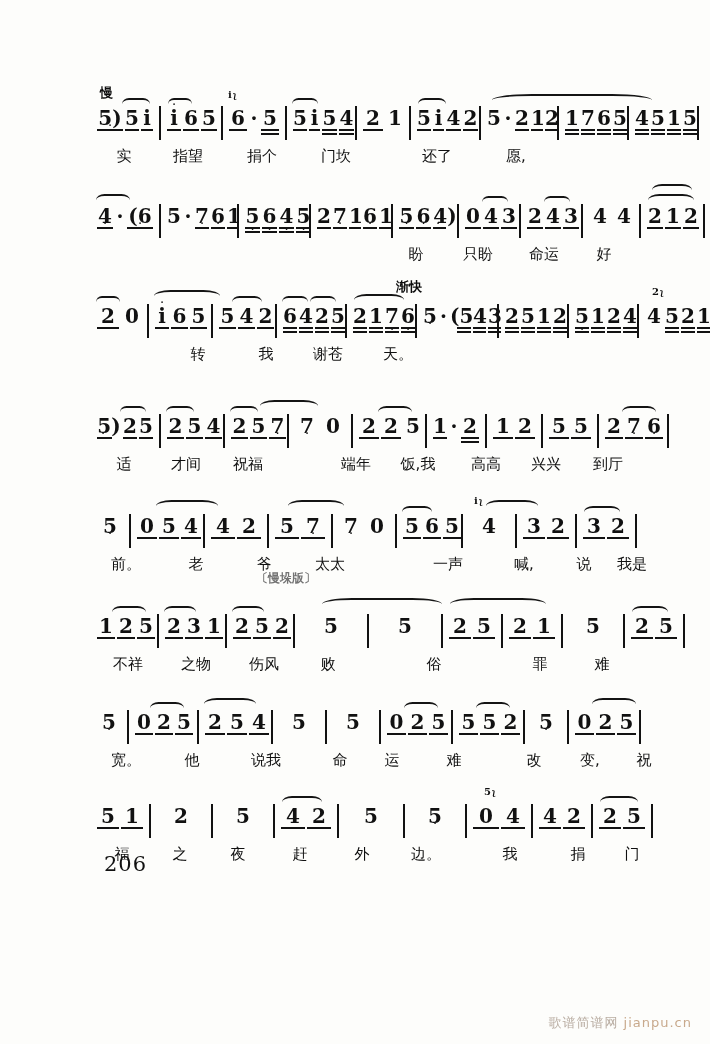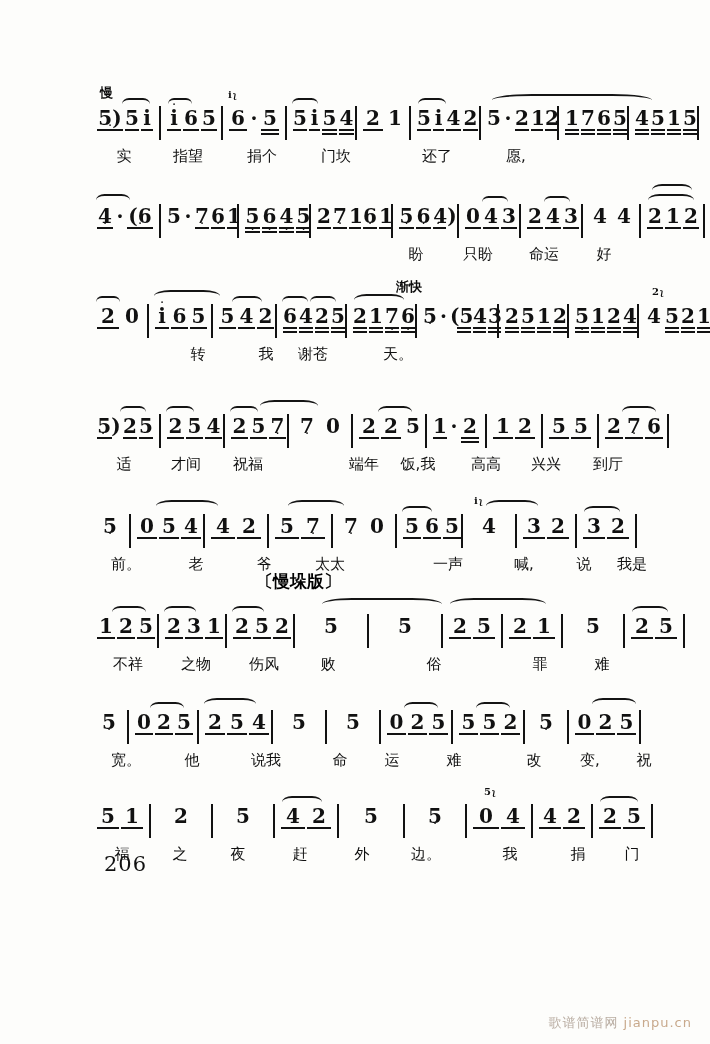--- a/index.html
+++ b/index.html
@@ -153,22 +153,22 @@
     color: #101010;
     white-space: nowrap;
     transform: translateX(-50%);
   }
 
   
   .section-label {
     position: absolute;
     font-family: "DejaVu Sans", sans-serif;
     font-weight: bold;
-    font-size: 17px;
-    color: #000000;
+    font-size: 12px;
+    color: #737373;
     white-space: nowrap;
   }
 
   .page-number {
     position: absolute;
     left: 104px;
     top: 852px;
     font-family: "DejaVu Serif", serif;
     font-size: 21px;
     font-weight: normal;
@@ -779,21 +779,21 @@
             <span class="ul u1"></span>
             <span class="ul u2"></span>
           </div>
       </div>
 
     </div>
 
     <div class="lyrics">
       <span class="lyric" style="left:102px;">转</span>
       <span class="lyric" style="left:170px;">我</span>
-      <span class="lyric" style="left:217px;">谢苍</span>
+      <span class="lyric" style="left:232px;">谢苍</span>
       <span class="lyric" style="left:302px;">天。</span>
     </div>
   </div>
 
   <div class="system" style="top:392px;">
     <div class="staff-row">
 
       <div class="measure" style="width:58px;">
         <div class="note" style="width:24px;">
             <span class="num">5)</span>
@@ -932,21 +932,21 @@
           </div>
         <div class="slur" style="left:18px; width:34px; top:-8px;"></div>
       </div>
       <div class="barline"></div>
     </div>
 
     <div class="lyrics">
       <span class="lyric" style="left:28px;">适</span>
       <span class="lyric" style="left:90px;">才间</span>
       <span class="lyric" style="left:152px;">祝福</span>
-      <span class="lyric" style="left:268px;">端年</span>
+      <span class="lyric" style="left:260px;">端年</span>
       <span class="lyric" style="left:322px;">饭,我</span>
       <span class="lyric" style="left:390px;">高高</span>
       <span class="lyric" style="left:450px;">兴兴</span>
       <span class="lyric" style="left:512px;">到厅</span>
     </div>
   </div>
 
   <div class="system" style="top:492px;">
     <div class="staff-row">
 

